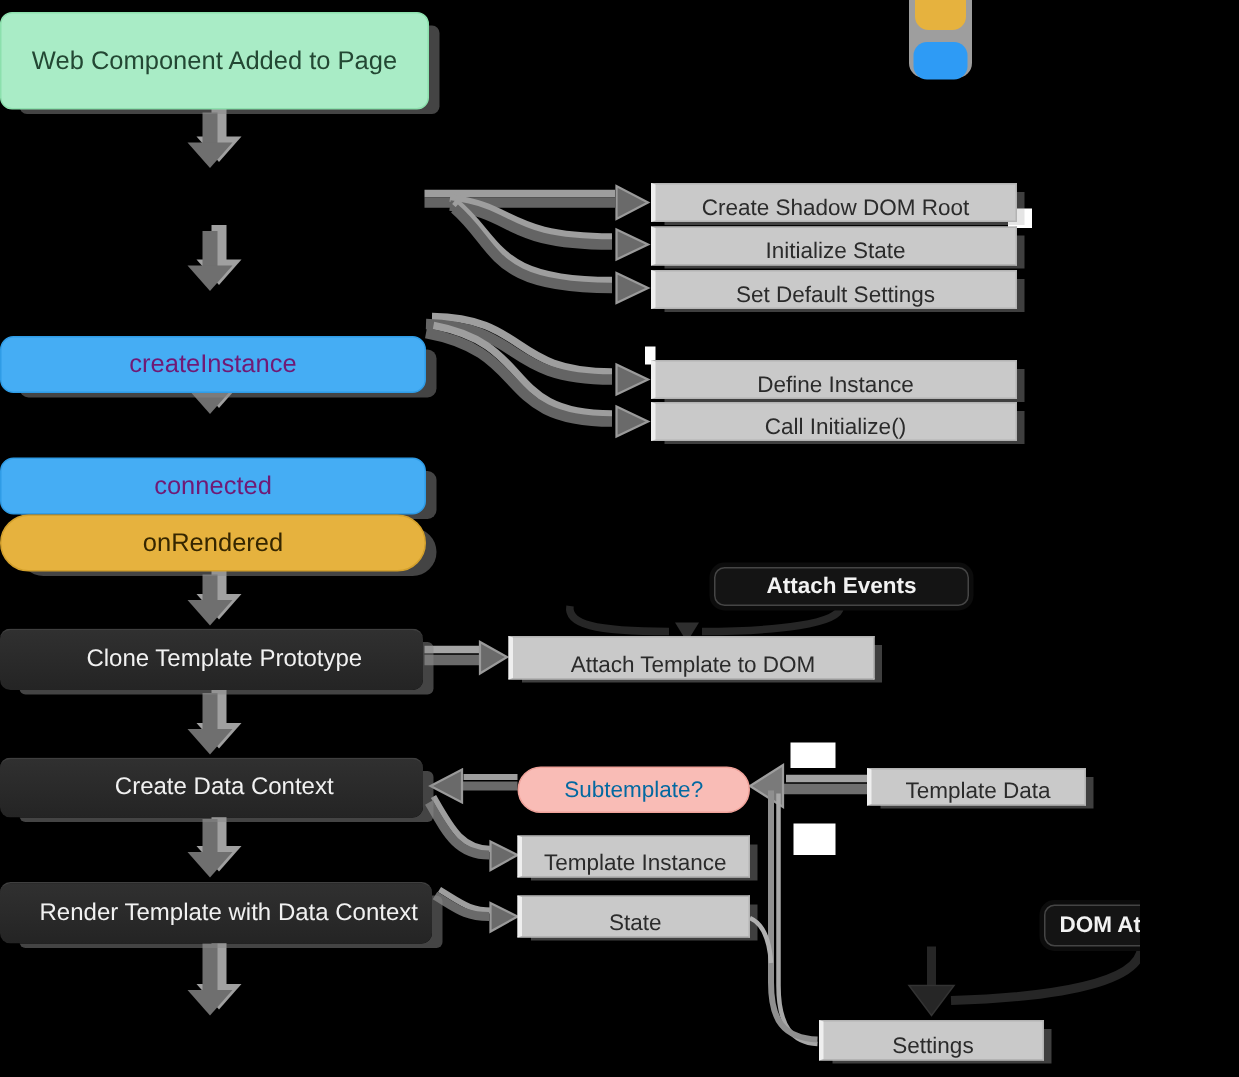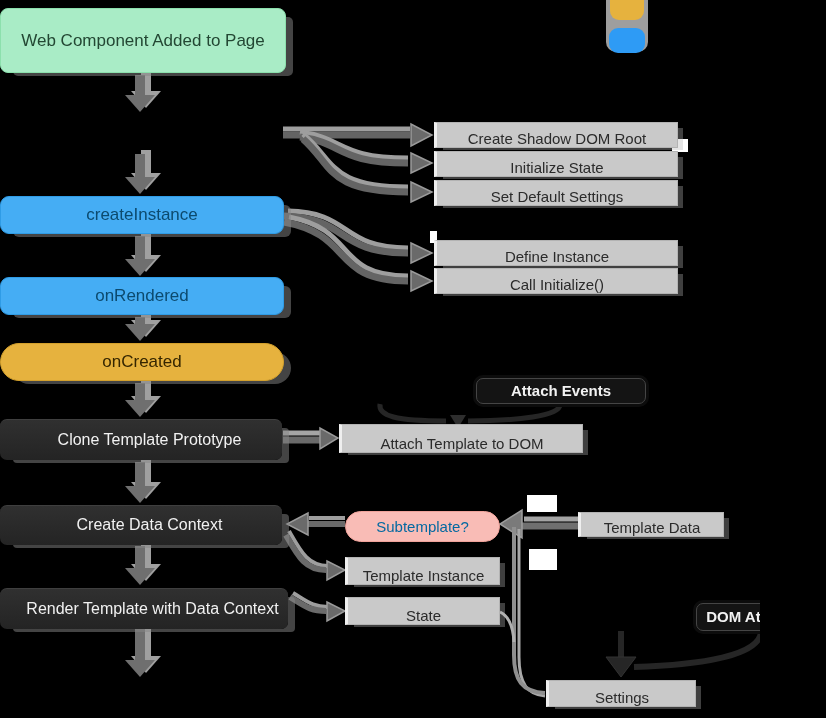--- a/index.html
+++ b/index.html
@@ -16,21 +16,21 @@
   .start{
     background:#a9ecc6;border:1px solid #8ce0ad;border-radius:8px;
     color:#234733;font-size:17px;
   }
   .callback{
     background:#e6b23e;border:1px solid #d3a02c;border-radius:19px;
     color:#352600;font-size:17px;
   }
   .event{
     background:#45adf4;border:1px solid #2f9ce6;border-radius:9px;
-    color:#0c4a6e;font-size:17px;
+    color:#701a75;font-size:17px;margin-top:28px;
   }
   .step{
     background:linear-gradient(#303030,#242424);border-top:1px solid #3f3f3f;
     border-radius:7px;color:#f1f1f1;font-size:16px;padding-left:17px;
   }
   .task{
     background:#c9c9c9;border:1px solid #b3b3b3;border-left:3px solid #efefef;
     border-radius:0;color:#2b2b2b;font-size:15px;
     box-shadow:7px 4px 0 -2px rgba(180,180,180,0.35);
     align-items:flex-end;
@@ -194,24 +194,24 @@
   <div class="edge-label" style="left:527px;top:495px;width:30px;height:17px"></div>
   <div class="edge-label" style="left:529px;top:549px;width:28px;height:21px"></div>
 
   <div class="node start shadowed" style="left:0;top:8px;width:286px;height:65px">
     <span>Web Component Added to Page</span>
   </div>
   <div class="node event shadowed" style="left:0;top:196px;width:284px;height:38px">
     <span>createInstance</span>
   </div>
   <div class="node event shadowed" style="left:0;top:277px;width:284px;height:38px">
+    <span>connected</span>
+  </div>
+  <div class="node callback shadowed" style="left:0;top:343px;width:284px;height:38px">
     <span>onRendered</span>
-  </div>
-  <div class="node callback shadowed" style="left:0;top:343px;width:284px;height:38px">
-    <span>onCreated</span>
   </div>
   <div class="node step shadowed" style="left:0;top:419px;width:282px;height:41px">
     <span>Clone Template Prototype</span>
   </div>
   <div class="node step shadowed" style="left:0;top:505px;width:282px;height:40px">
     <span>Create Data Context</span>
   </div>
   <div class="node step shadowed" style="left:0;top:588px;width:288px;height:41px">
     <span>Render Template with Data Context</span>
   </div>

